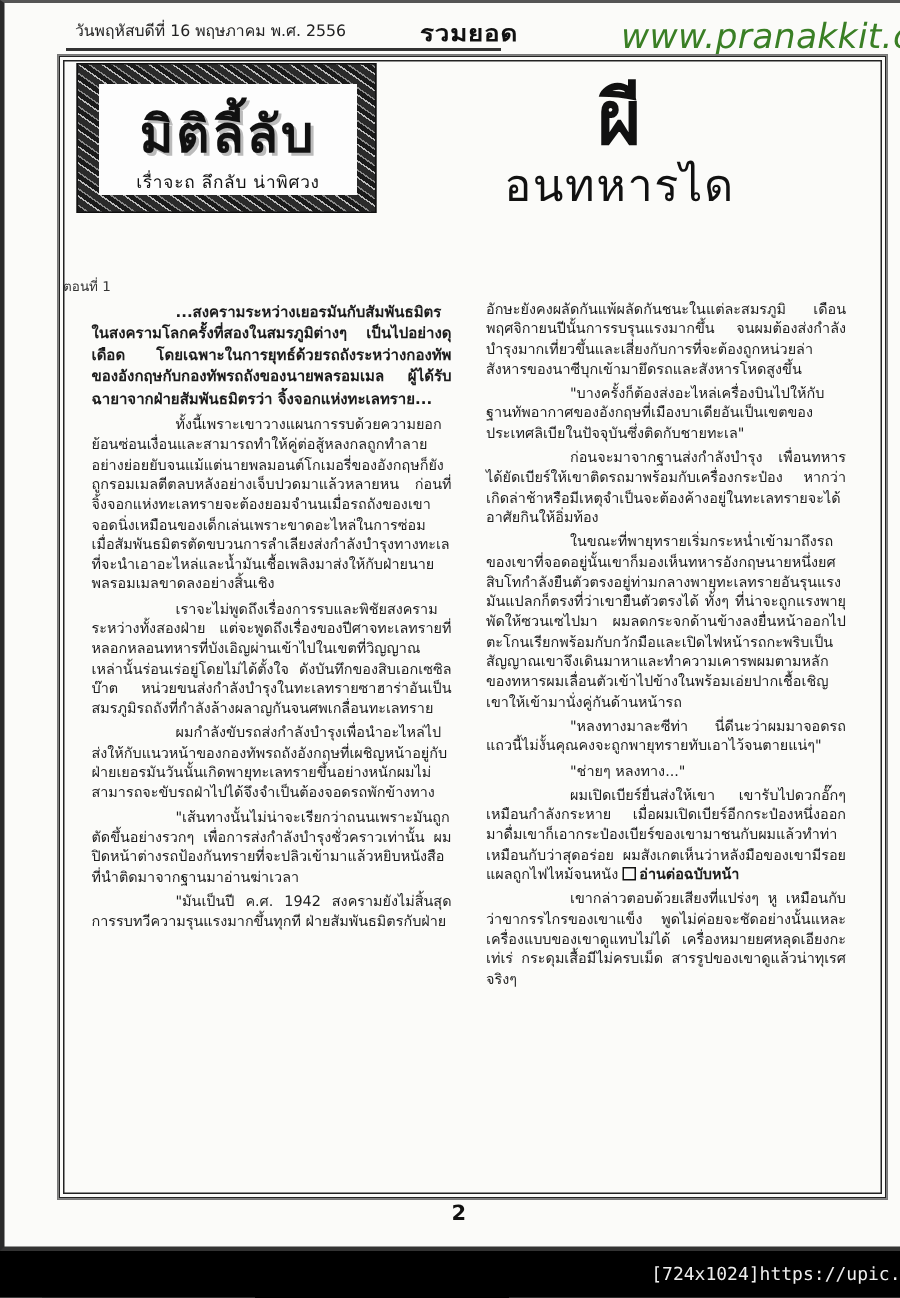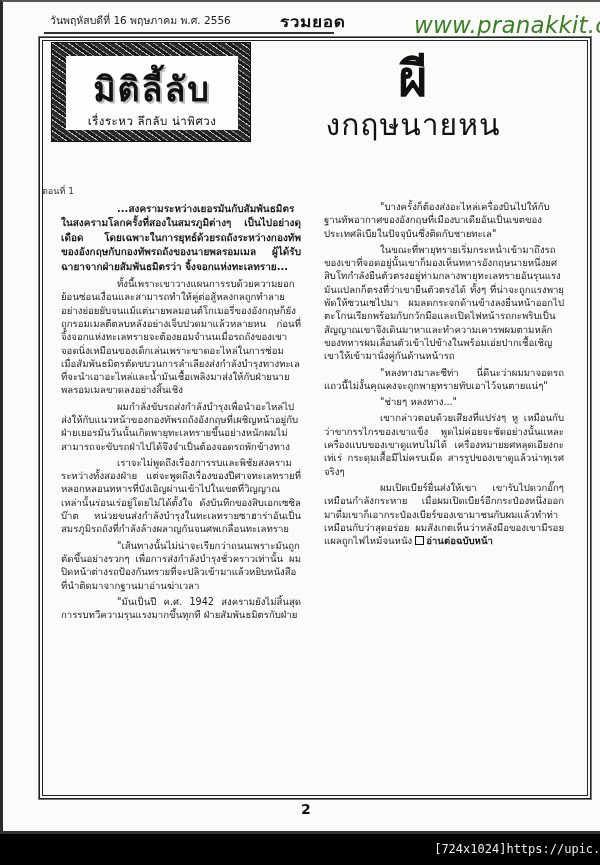--- a/index.html
+++ b/index.html
@@ -119,47 +119,49 @@
     <span class="header-paper">รวมยอด</span>
     <div class="header-rule"></div>
     <span class="watermark">www.pranakkit.com</span>
   </div>
 
   <div class="frame"></div>
 
   <div class="title-box">
     <div class="title-inner">
       <div class="title-main">มิติลี้ลับ</div>
-      <div class="title-sub">เรื่งระหว ลึกลับ น่าพิศวง</div>
+      <div class="title-sub">เรื่าจะถ ลึกลับ น่าพิศวง</div>
     </div>
   </div>
 
   <div class="story-title">
     <span class="story-title-1">ผี</span>
-    <span class="story-title-2">งกฤษนายหน</span>
+    <span class="story-title-2">อนทหารได</span>
   </div>
 
   <div class="episode">ตอนที่ 1</div>
 
   <div class="col col-left">
     <p class="lead ind">...สงครามระหว่างเยอรมันกับสัมพันธมิตรในสงครามโลกครั้งที่สองในสมรภูมิต่างๆ เป็นไปอย่างดุเดือด โดยเฉพาะในการยุทธ์ด้วยรถถังระหว่างกองทัพของอังกฤษกับกองทัพรถถังของนายพลรอมเมล ผู้ได้รับฉายาจากฝ่ายสัมพันธมิตรว่า จิ้งจอกแห่งทะเลทราย...</p>
     <p class="ind">ทั้งนี้เพราะเขาวางแผนการรบด้วยความยอกย้อนซ่อนเงื่อนและสามารถทำให้คู่ต่อสู้หลงกลถูกทำลายอย่างย่อยยับจนแม้แต่นายพลมอนต์โกเมอรี่ของอังกฤษก็ยังถูกรอมเมลตีตลบหลังอย่างเจ็บปวดมาแล้วหลายหน ก่อนที่จิ้งจอกแห่งทะเลทรายจะต้องยอมจำนนเมื่อรถถังของเขาจอดนิ่งเหมือนของเด็กเล่นเพราะขาดอะไหล่ในการซ่อม เมื่อสัมพันธมิตรตัดขบวนการลำเลียงส่งกำลังบำรุงทางทะเลที่จะนำเอาอะไหล่และน้ำมันเชื้อเพลิงมาส่งให้กับฝ่ายนายพลรอมเมลขาดลงอย่างสิ้นเชิง</p>
+    <p class="ind">เราจะไม่พูดถึงเรื่องการรบและพิชัยสงครามระหว่างทั้งสองฝ่าย แต่จะพูดถึงเรื่องของปีศาจทะเลทรายที่หลอกหลอนทหารที่บังเอิญผ่านเข้าไปในเขตที่วิญญาณเหล่านั้นร่อนเร่อยู่โดยไม่ได้ตั้งใจ ดังบันทึกของสิบเอกเซซิล บ๊าต หน่วยขนส่งกำลังบำรุงในทะเลทรายซาฮาร่าอันเป็นสมรภูมิรถถังที่กำลังล้างผลาญกันจนศพเกลื่อนทะเลทราย</p>
     <p class="ind">ผมกำลังขับรถส่งกำลังบำรุงเพื่อนำอะไหล่ไปส่งให้กับแนวหน้าของกองทัพรถถังอังกฤษที่เผชิญหน้าอยู่กับฝ่ายเยอรมันวันนั้นเกิดพายุทะเลทรายขึ้นอย่างหนักผมไม่สามารถจะขับรถฝ่าไปได้จึงจำเป็นต้องจอดรถพักข้างทาง</p>
-    <p class="ind">เราจะไม่พูดถึงเรื่องการรบและพิชัยสงครามระหว่างทั้งสองฝ่าย แต่จะพูดถึงเรื่องของปีศาจทะเลทรายที่หลอกหลอนทหารที่บังเอิญผ่านเข้าไปในเขตที่วิญญาณเหล่านั้นร่อนเร่อยู่โดยไม่ได้ตั้งใจ ดังบันทึกของสิบเอกเซซิล บ๊าต หน่วยขนส่งกำลังบำรุงในทะเลทรายซาฮาร่าอันเป็นสมรภูมิรถถังที่กำลังล้างผลาญกันจนศพเกลื่อนทะเลทราย</p>
     <p class="ind">"เส้นทางนั้นไม่น่าจะเรียกว่าถนนเพราะมันถูกตัดขึ้นอย่างรวกๆ เพื่อการส่งกำลังบำรุงชั่วคราวเท่านั้น ผมปิดหน้าต่างรถป้องกันทรายที่จะปลิวเข้ามาแล้วหยิบหนังสือที่นำติดมาจากฐานมาอ่านฆ่าเวลา</p>
     <p class="ind">"มันเป็นปี ค.ศ. 1942 สงครามยังไม่สิ้นสุดการรบทวีความรุนแรงมากขึ้นทุกที ฝ่ายสัมพันธมิตรกับฝ่าย</p>
   </div>
 
   <div class="col col-right">
+    <p>อักษะยังคงผลัดกันแพ้ผลัดกันชนะในแต่ละสมรภูมิ เดือนพฤศจิกายนปีนั้นการรบรุนแรงมากขึ้น จนผมต้องส่งกำลังบำรุงมากเที่ยวขึ้นและเสี่ยงกับการที่จะต้องถูกหน่วยล่าสังหารของนาซีบุกเข้ามายึดรถและสังหารโหดสูงขึ้น</p>
     <p class="ind">"บางครั้งก็ต้องส่งอะไหล่เครื่องบินไปให้กับฐานทัพอากาศของอังกฤษที่เมืองบาเดียอันเป็นเขตของประเทศลิเบียในปัจจุบันซึ่งติดกับชายทะเล"</p>
+    <p class="ind">ก่อนจะมาจากฐานส่งกำลังบำรุง เพื่อนทหารได้ยัดเบียร์ให้เขาติดรถมาพร้อมกับเครื่องกระป๋อง หากว่าเกิดล่าช้าหรือมีเหตุจำเป็นจะต้องค้างอยู่ในทะเลทรายจะได้อาศัยกินให้อิ่มท้อง</p>
     <p class="ind">ในขณะที่พายุทรายเริ่มกระหน่ำเข้ามาถึงรถของเขาที่จอดอยู่นั้นเขาก็มองเห็นทหารอังกฤษนายหนึ่งยศสิบโทกำลังยืนตัวตรงอยู่ท่ามกลางพายุทะเลทรายอันรุนแรง มันแปลกก็ตรงที่ว่าเขายืนตัวตรงได้ ทั้งๆ ที่น่าจะถูกแรงพายุพัดให้ซวนเซไปมา ผมลดกระจกด้านข้างลงยื่นหน้าออกไปตะโกนเรียกพร้อมกับกวักมือและเปิดไฟหน้ารถกะพริบเป็นสัญญาณเขาจึงเดินมาหาและทำความเคารพผมตามหลักของทหารผมเลื่อนตัวเข้าไปข้างในพร้อมเอ่ยปากเชื้อเชิญเขาให้เข้ามานั่งคู่กันด้านหน้ารถ</p>
     <p class="ind">"หลงทางมาละซีท่า นี่ดีนะว่าผมมาจอดรถแถวนี้ไม่งั้นคุณคงจะถูกพายุทรายทับเอาไว้จนตายแน่ๆ"</p>
     <p class="ind">"ช่ายๆ หลงทาง..."</p>
+    <p class="ind"><span>ผมเปิดเบียร์ยื่นส่งให้เขา เขารับไปดวกอั๊กๆ เหมือนกำลังกระหาย เมื่อผมเปิดเบียร์อีกกระป๋องหนึ่งออกมาดื่มเขาก็เอากระป๋องเบียร์ของเขามาชนกับผมแล้วทำท่าเหมือนกับว่าสุดอร่อย ผมสังเกตเห็นว่าหลังมือของเขามีรอยแผลถูกไฟไหม้จนหนัง</span> <span class="continue-box"></span><span class="continue-label">อ่านต่อฉบับหน้า</span></p>
     <p class="ind">เขากล่าวตอบด้วยเสียงที่แปร่งๆ หู เหมือนกับว่าขากรรไกรของเขาแข็ง พูดไม่ค่อยจะชัดอย่างนั้นแหละ เครื่องแบบของเขาดูแทบไม่ได้ เครื่องหมายยศหลุดเอียงกะเท่เร่ กระดุมเสื้อมีไม่ครบเม็ด สารรูปของเขาดูแล้วน่าทุเรศจริงๆ</p>
-    <p class="ind"><span>ผมเปิดเบียร์ยื่นส่งให้เขา เขารับไปดวกอั๊กๆ เหมือนกำลังกระหาย เมื่อผมเปิดเบียร์อีกกระป๋องหนึ่งออกมาดื่มเขาก็เอากระป๋องเบียร์ของเขามาชนกับผมแล้วทำท่าเหมือนกับว่าสุดอร่อย ผมสังเกตเห็นว่าหลังมือของเขามีรอยแผลถูกไฟไหม้จนหนัง</span> <span class="continue-box"></span><span class="continue-label">อ่านต่อฉบับหน้า</span></p>
   </div>
 
   <div class="page-num">2</div>
 </div>
 
 <div class="footer-bar">
   <span class="footer-text">[724x1024]https://upic.me/</span>
 </div>
 
 </body></html>

